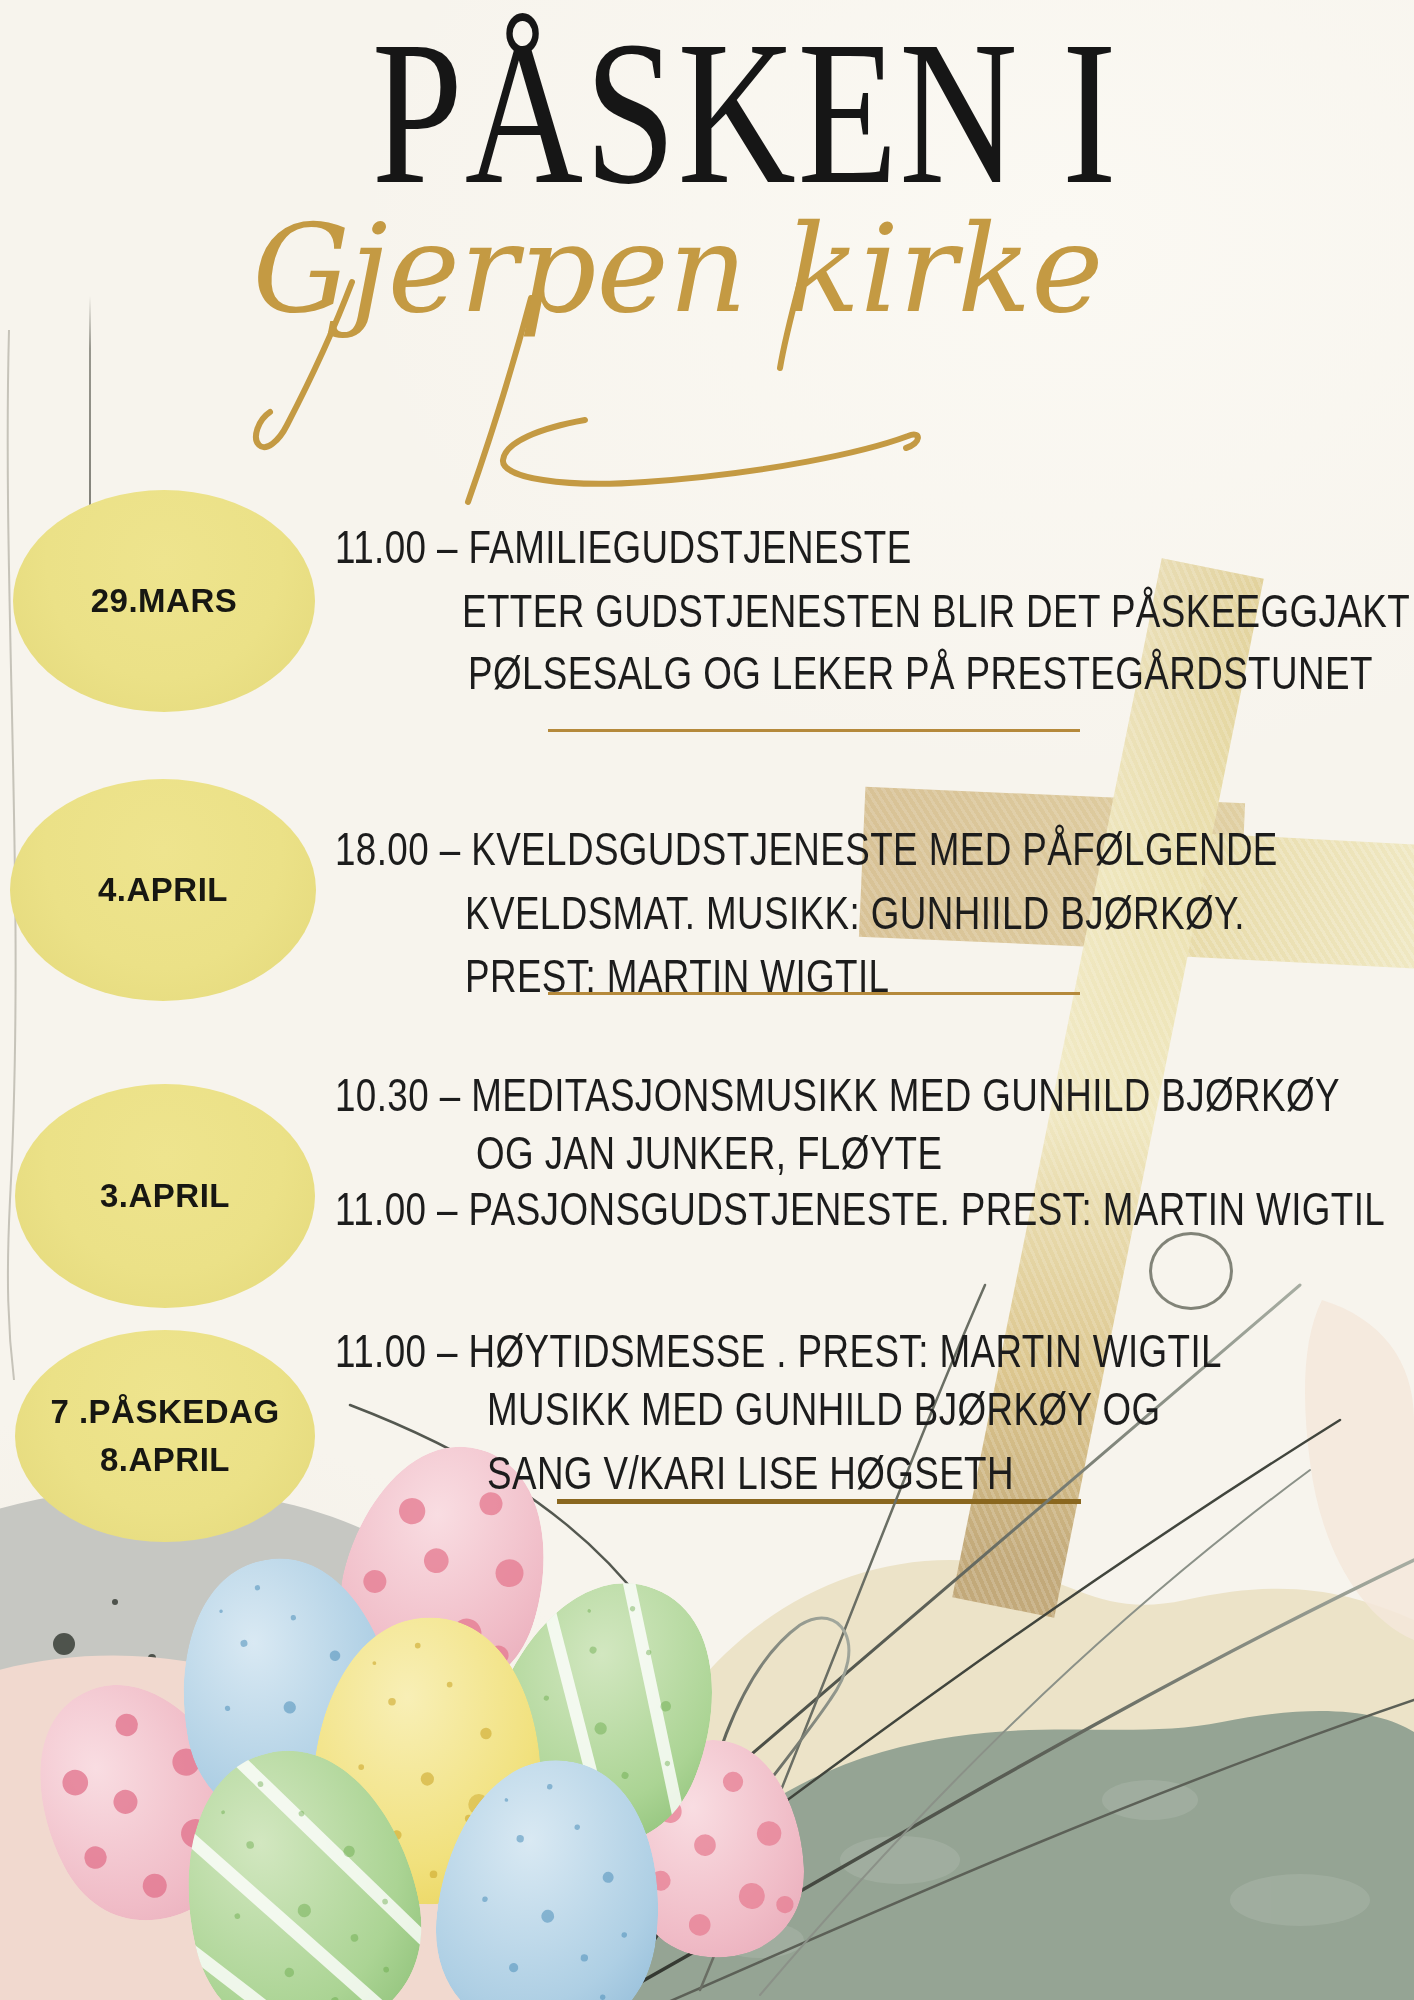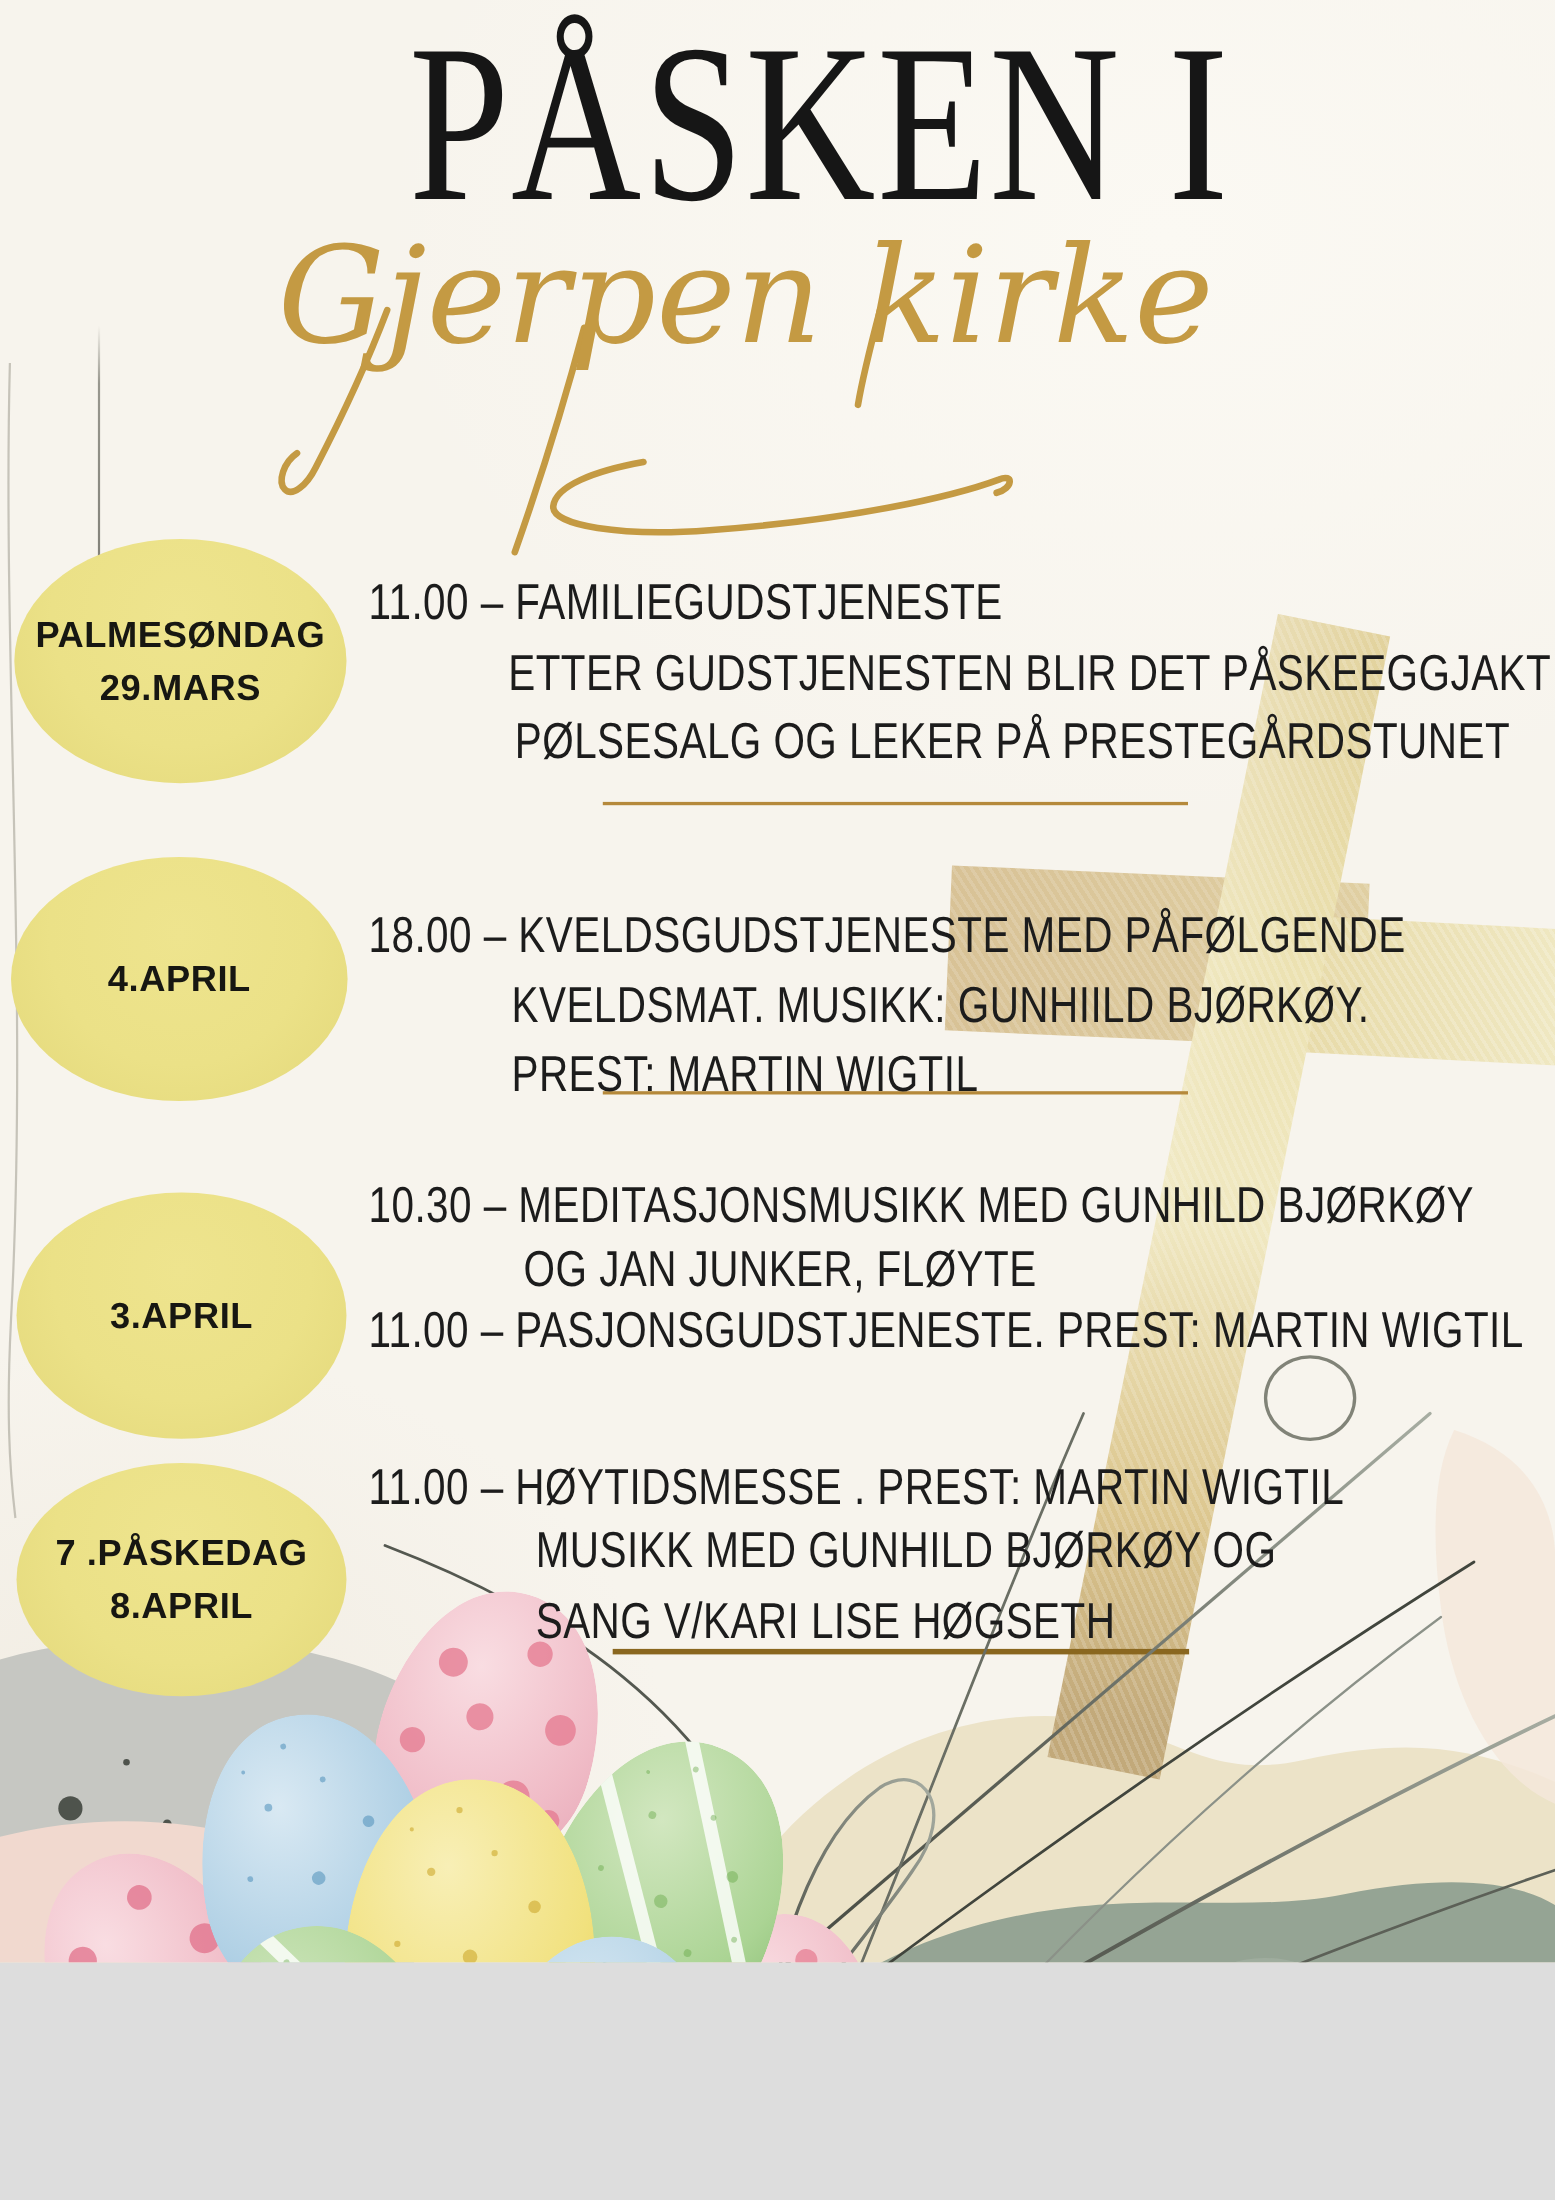--- a/index.html
+++ b/index.html
@@ -1,18 +1,18 @@
 <!DOCTYPE html>
 <html style="--bg: #f7f4ed; --title_black: #161616; --script_gold: #c49a43; --divider_gold: #b5893b; --divider_dark: #8a671f; --badge_yellow: #ebe187; --text_black: #1c1c1c; --cross_gold: #ecdfae; --cross_tan: #dcc79c; --sage_green: #95a494; --cream: #ece3c8; --blush_pink: #f1d9cf; --gray_stone: #c6c7c2; --egg_pink: #f0bcc7; --egg_blue: #aecfe4; --egg_yellow: #f1e17e; --egg_green: #abd494;"><head>
 <meta charset="utf-8">
 <style>
   html,body{margin:0;padding:0;}
   body{font-family:"Liberation Sans", sans-serif; background:#ddd;}
   .poster{
-    position:relative; width:1414px; height:1784px; overflow:hidden;
+    position:relative; width:1414px; height:2000px; overflow:hidden;
     background:
       radial-gradient(1200px 900px at 75% 12%, #fbf9f3 0%, rgba(251,249,243,0) 60%),
       radial-gradient(900px 700px at 8% 90%, #f1ece2 0%, rgba(241,236,226,0) 55%),
       var(--bg,#f7f4ed);
   }
   .layer{position:absolute; inset:0; pointer-events:none;}
   svg.bg{z-index:0;}
   .cross-part{position:absolute; z-index:1;}
   .stem{
     left:1056px; top:558px; width:104px; height:1060px; transform:rotate(11.4deg);
@@ -112,21 +112,20 @@
     <g stroke="#c49a43" stroke-width="6" fill="none" stroke-linecap="round">
       <path d="M585,420 C540,428 505,442 503,460 C501,478 565,488 645,482 C770,473 865,452 908,436 C922,430 921,444 906,448"></path>
       <path d="M531,298 C512,370 488,445 468,502"></path>
       <path d="M352,282 C330,340 300,400 287,425 C279,441 266,452 259,445 C252,438 258,420 270,412"></path>
       <path d="M800,282 C790,320 783,350 780,368"></path>
     </g>
   </svg>
   <div class="subtitle">Gjerpen kirke</div>
 
   <div class="badge b0">
-    <div>PALMESØNDAG</div>
     <div>29.MARS</div>
   </div>
   <div class="badge b1">
     <div>4.APRIL</div>
   </div>
   <div class="badge b2">
     <div>3.APRIL</div>
   </div>
   <div class="badge b3">
     <div>7 .PÅSKEDAG</div>

